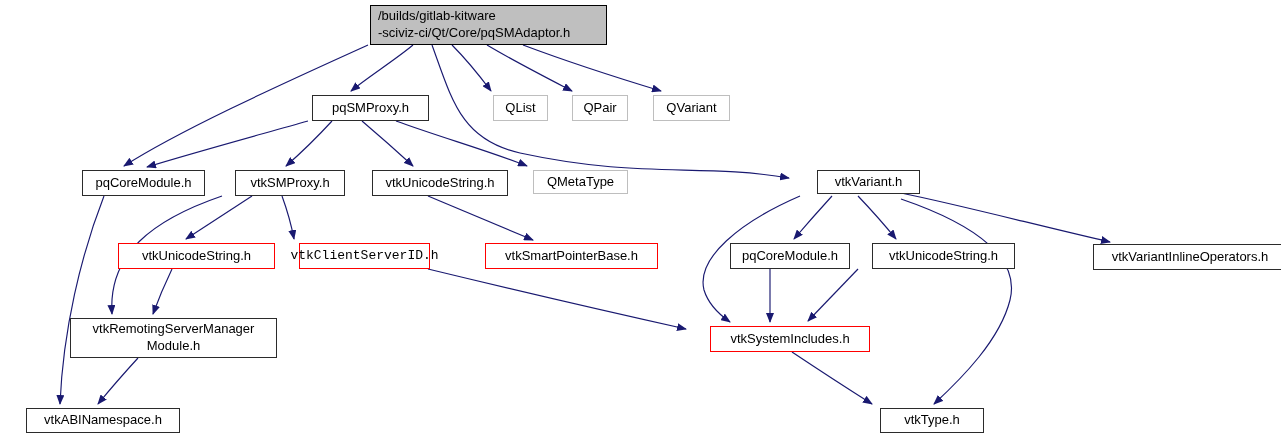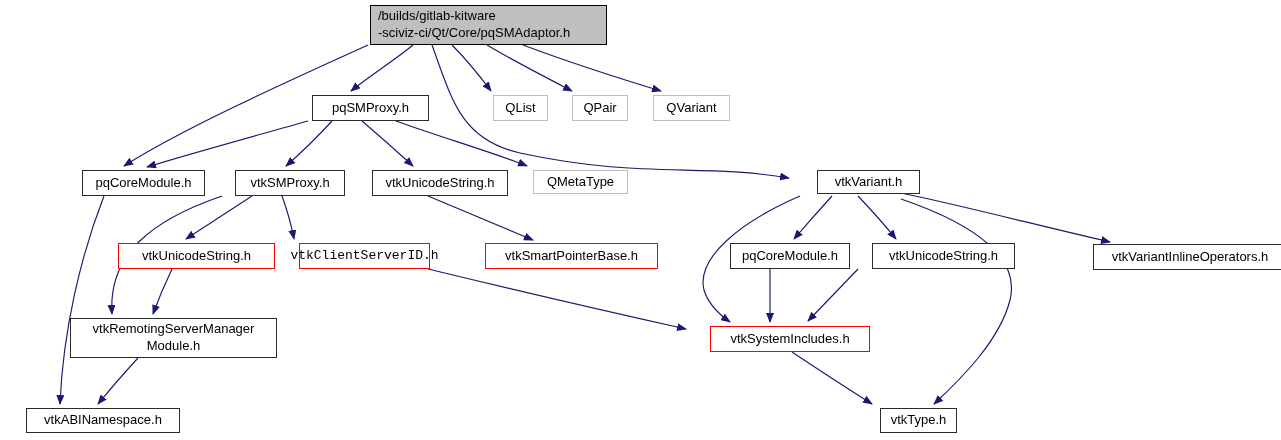--- a/index.html
+++ b/index.html
@@ -87,15 +87,15 @@
 
   <div class="node" style="left:1073px;top:244px;width:194px;height:26px;text-align:center;">vtkVariantInlineOperators.h</div>
 
   <div class="node" style="left:50px;top:318px;width:207px;height:40px;">vtkRemotingServerManager
 Module.h</div>
 
   <div class="node red" style="left:690px;top:326px;width:160px;height:26px;">vtkSystemIncludes.h</div>
 
   <div class="node" style="left:6px;top:408px;width:154px;height:25px;">vtkABINamespace.h</div>
 
-  <div class="node" style="left:860px;top:408px;width:77px;height:25px;">vtkType.h</div>
+  <div class="node" style="left:860px;top:408px;width:104px;height:25px;">vtkType.h</div>
 
 </div>
 
 </body></html>

